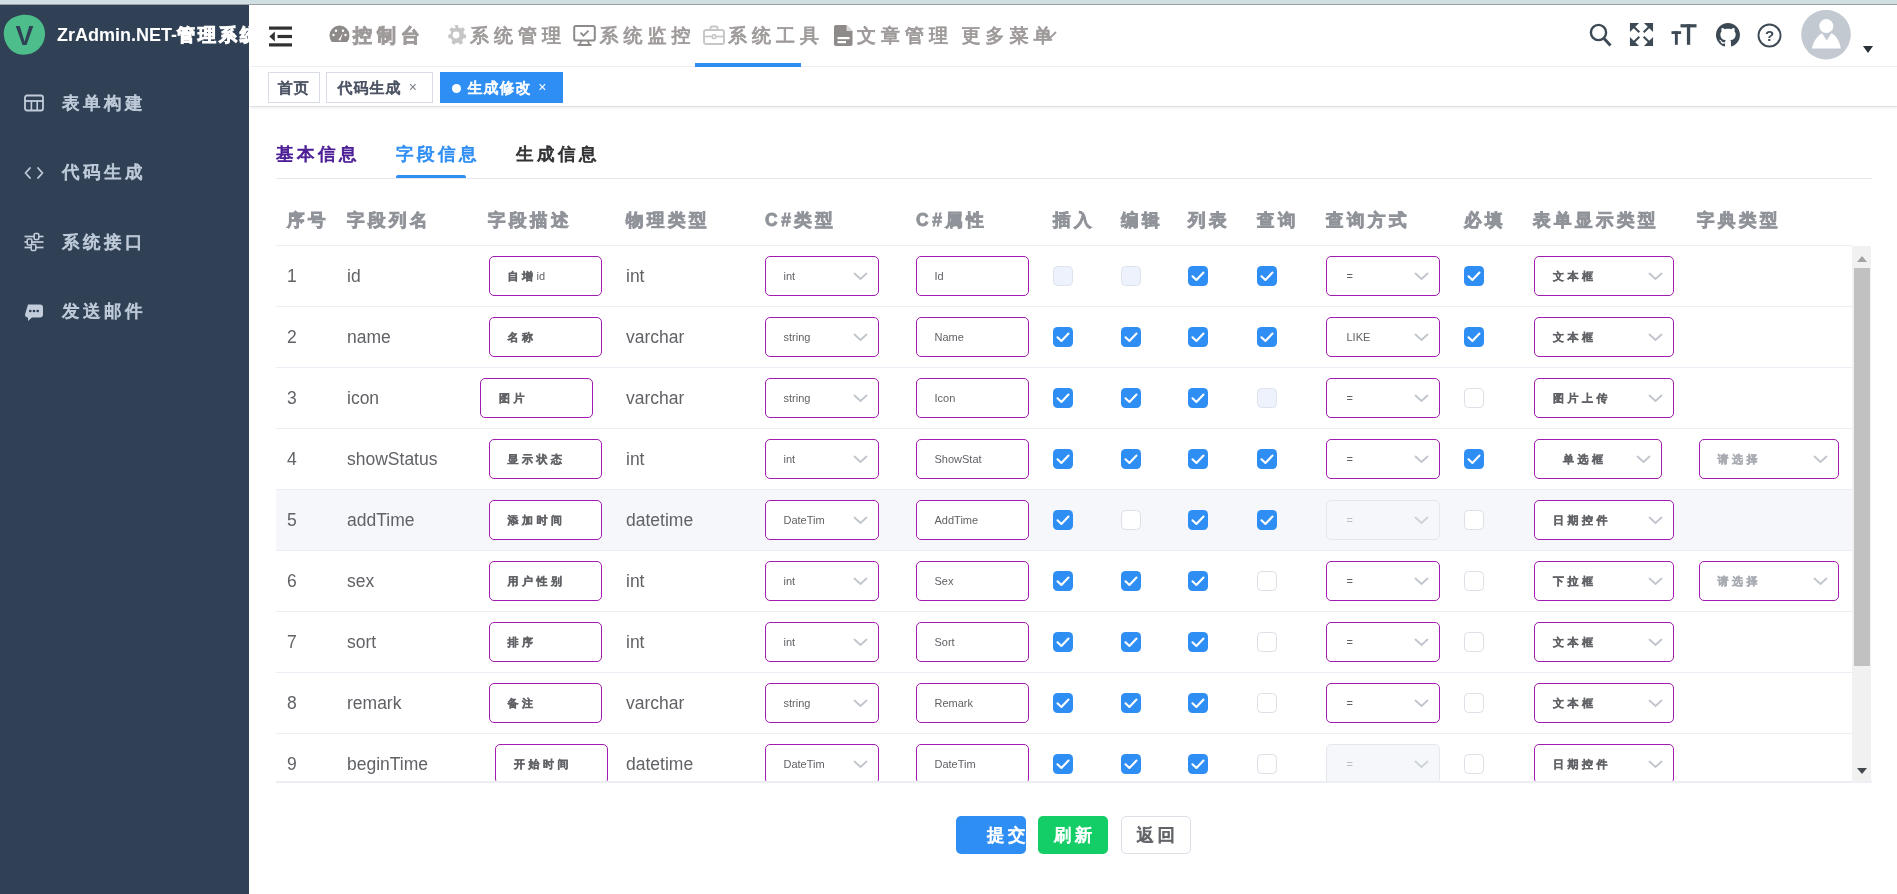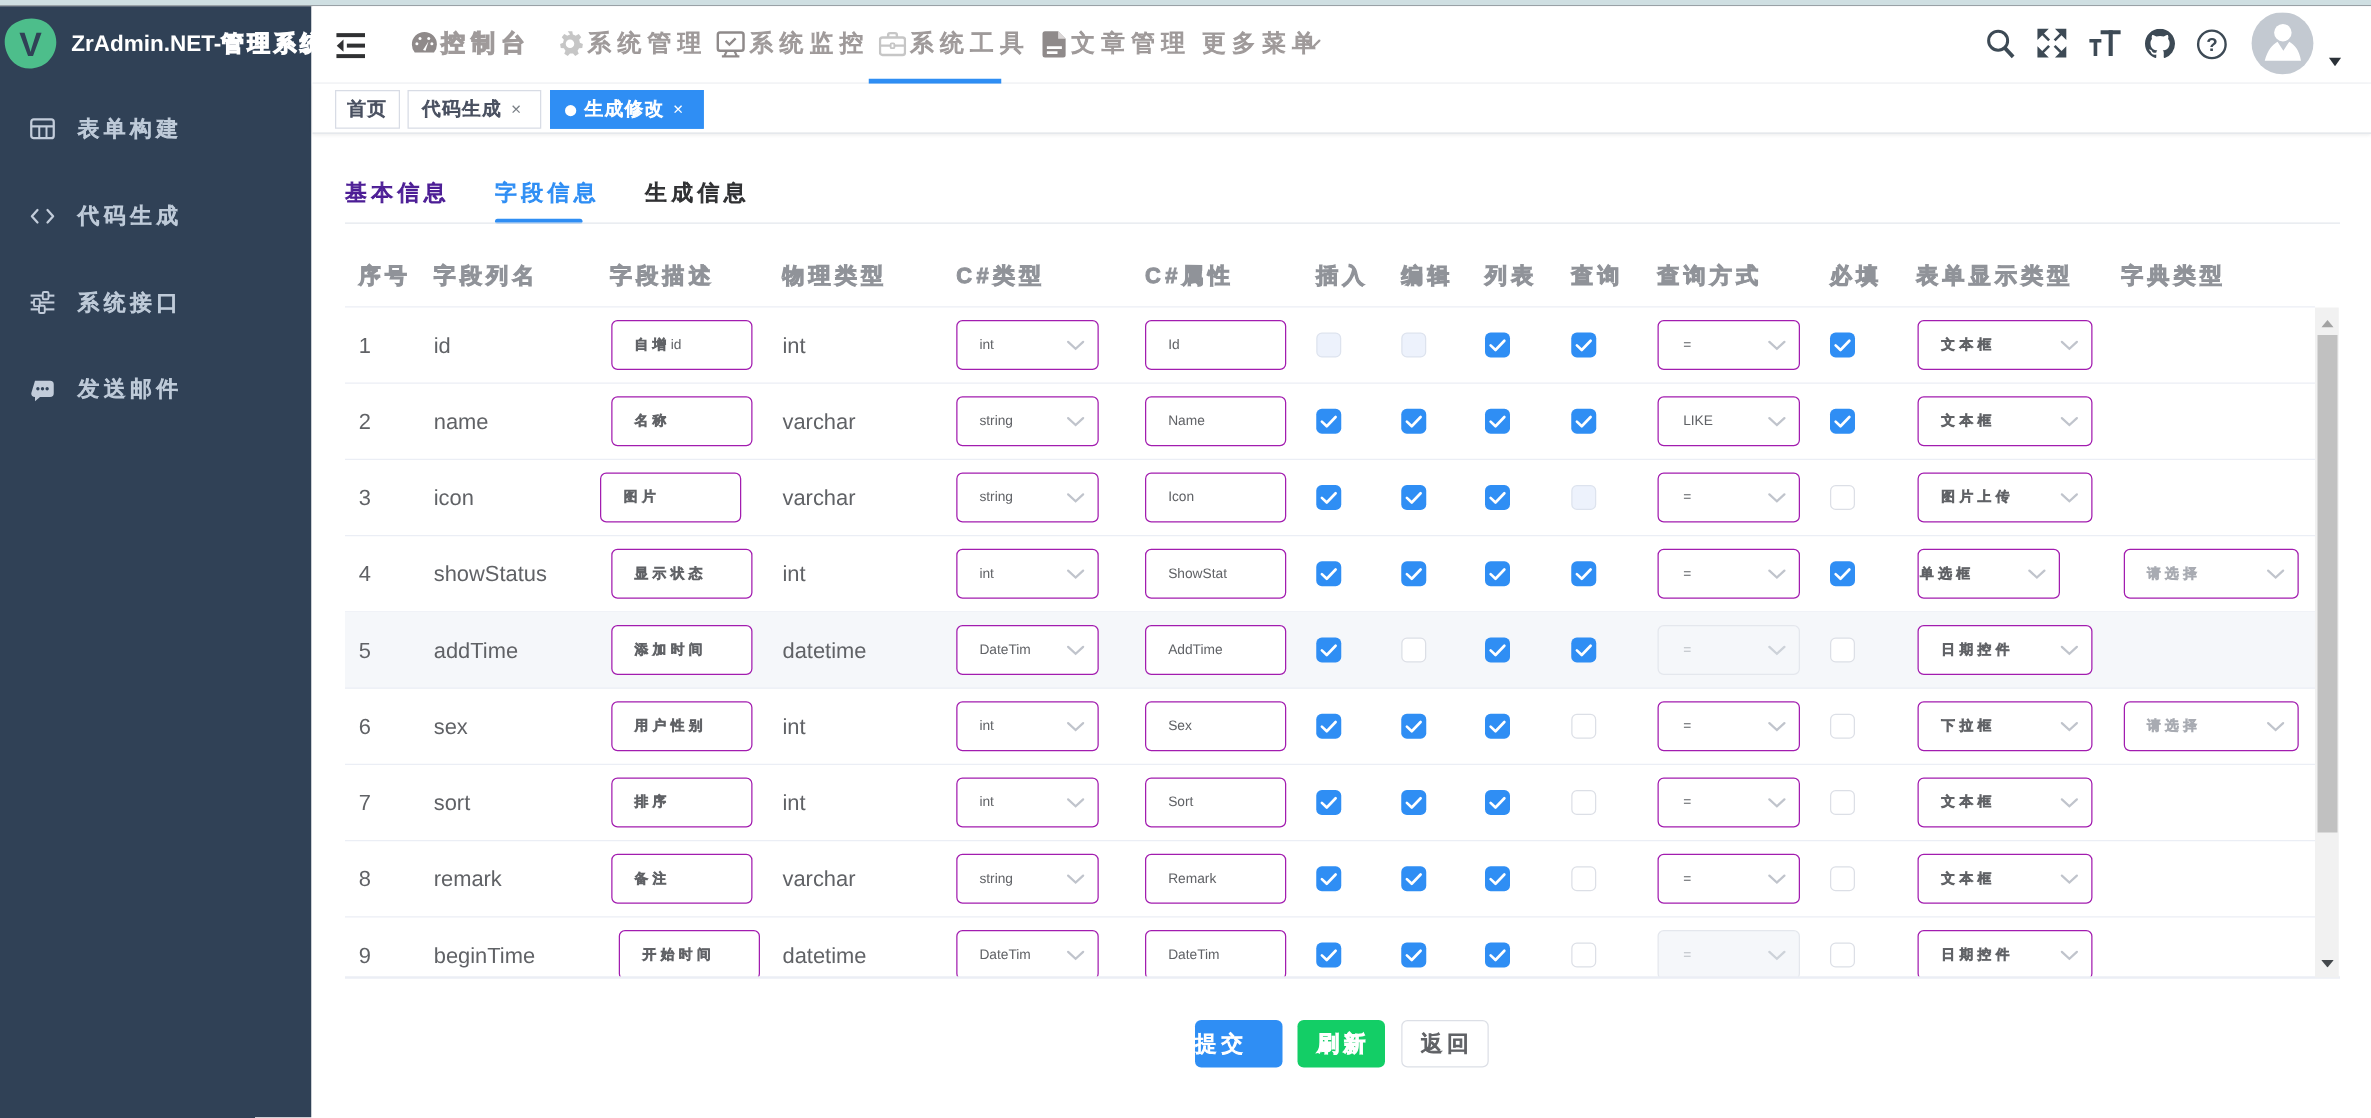--- a/index.html
+++ b/index.html
@@ -318,21 +318,21 @@
       </svg>
     </div>
 <div class="inp sel" style="left:1049.5px;top:193px;width:114.5px;padding-left:20px">=<svg style="position:absolute;right:10px;top:15px" width="15" height="9" viewBox="0 0 15 9">
         <path d="M1.5 1.5 L7.5 7 L13.5 1.5" stroke="#c0c4cc" stroke-width="1.8" fill="none" stroke-linecap="round"></path>
       </svg></div>
 <div class="cb cbc" style="left:1188px;top:203.5px">
       <svg style="position:absolute;left:3px;top:4.5px" width="14" height="11" viewBox="0 0 14 11">
         <path d="M1.5 5.3 L5.4 9 L12.5 1.6" stroke="#fff" stroke-width="2.1" fill="none" stroke-linecap="round" stroke-linejoin="round"></path>
       </svg>
     </div>
-<div class="inp sel" style="left:1258px;top:193px;width:114px;padding-left:1px"><span class="cj">单选框</span><svg style="position:absolute;right:10px;top:15px" width="15" height="9" viewBox="0 0 15 9">
+<div class="inp sel" style="left:1258px;top:193px;width:128px;padding-left:28px"><span class="cj">单选框</span><svg style="position:absolute;right:10px;top:15px" width="15" height="9" viewBox="0 0 15 9">
         <path d="M1.5 1.5 L7.5 7 L13.5 1.5" stroke="#c0c4cc" stroke-width="1.8" fill="none" stroke-linecap="round"></path>
       </svg></div>
 <div class="inp sel" style="left:1422.5px;top:193px;width:140px;padding-left:18px"><span class="ph cj">请选择</span><svg style="position:absolute;right:10px;top:15px" width="15" height="9" viewBox="0 0 15 9">
         <path d="M1.5 1.5 L7.5 7 L13.5 1.5" stroke="#c0c4cc" stroke-width="1.8" fill="none" stroke-linecap="round"></path>
       </svg></div>
 <div class="ab" style="left:0;top:243px;width:1576px;height:1px;background:#ebeef5"></div>
 <div class="ab" style="left:0;top:244px;width:1576px;height:61px;background:#f5f7fa"></div>
 <div class="td" style="left:11px;top:264px">5</div>
 <div class="td" style="left:71px;top:264px">addTime</div>
 <div class="inp" style="left:212.5px;top:254px;width:113px"><span class="cj">添加时间</span></div>
@@ -499,14 +499,14 @@
 </div>
 <div class="ab" style="left:276px;top:781px;width:1596px;height:1.5px;background:#ebeef5;"></div>
 <div class="ab" style="left:1852px;top:245.5px;width:19px;height:536px;background:#f1f1f1;"></div>
 <svg class="ab" style="left:1856.5px;top:255.5px" width="10" height="6" viewBox="0 0 10 6">
     <path d="M5 0 L10 6 H0 Z" fill="#a3a3a3"></path>
   </svg>
 <div class="ab" style="left:1853.5px;top:267.5px;width:16px;height:398px;background:#c1c1c1;"></div>
 <svg class="ab" style="left:1856.5px;top:768px" width="10" height="6" viewBox="0 0 10 6">
     <path d="M0 0 h10 L5 6 Z" fill="#44484c"></path>
   </svg>
-<div class="ab" style="left:956px;top:815.5px;width:69.5px;height:38.5px;background:#2f8ef4;border-radius:5px;color:#fff;font-size:17.5px;text-align:left;line-height:38.5px;"><span class="cj" style="margin-right:-3.5px">提交</span></div>
-<div class="ab" style="left:1038px;top:815.5px;width:70px;height:38.5px;background:#13ce66;border-radius:5px;color:#fff;font-size:17.5px;text-align:center;line-height:38.5px;font-weight:bold;"><span class="cj" style="margin-right:-3.5px">刷新</span></div>
+<div class="ab" style="left:956px;top:815.5px;width:69.5px;height:38.5px;background:#2f8ef4;border-radius:5px;color:#fff;font-size:17.5px;text-align:right;line-height:38.5px;"><span class="cj" style="margin-right:-3.5px">提交</span></div>
+<div class="ab" style="left:1038px;top:815.5px;width:70px;height:38.5px;background:#13ce66;border-radius:5px;color:#fff;font-size:17.5px;text-align:center;line-height:38.5px;"><span class="cj" style="margin-right:-3.5px">刷新</span></div>
 <div class="ab" style="left:1121px;top:815.5px;width:69.5px;height:38.5px;background:#fff;border:1px solid #dcdfe6;border-radius:5px;color:#606266;font-size:17.5px;text-align:center;line-height:36.5px;"><span class="cj" style="margin-right:-3.5px">返回</span></div>
 </body></html>

